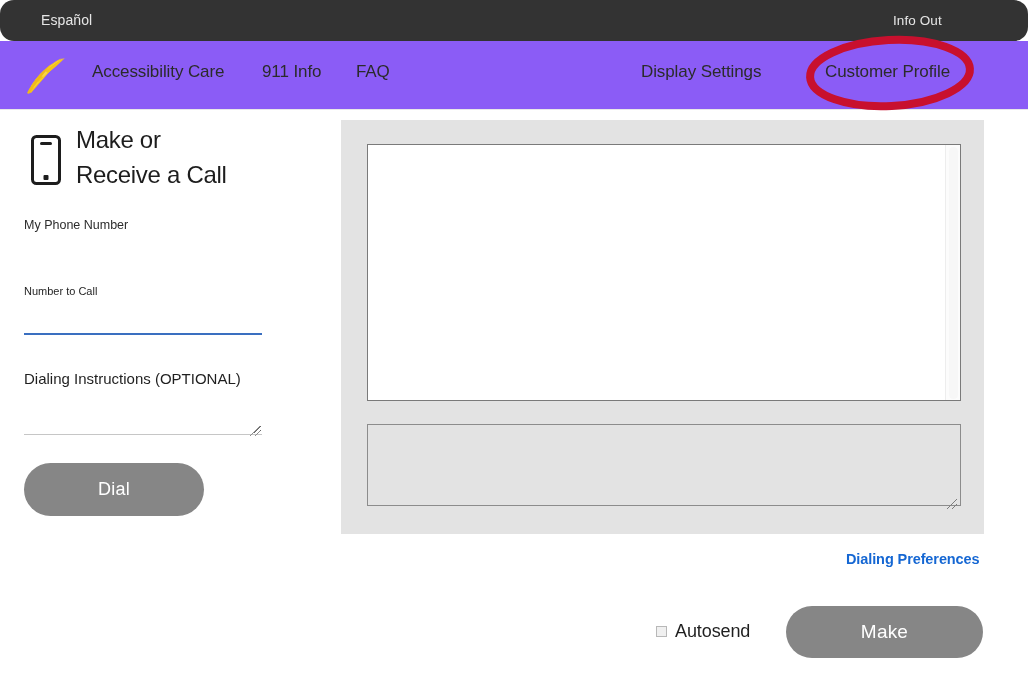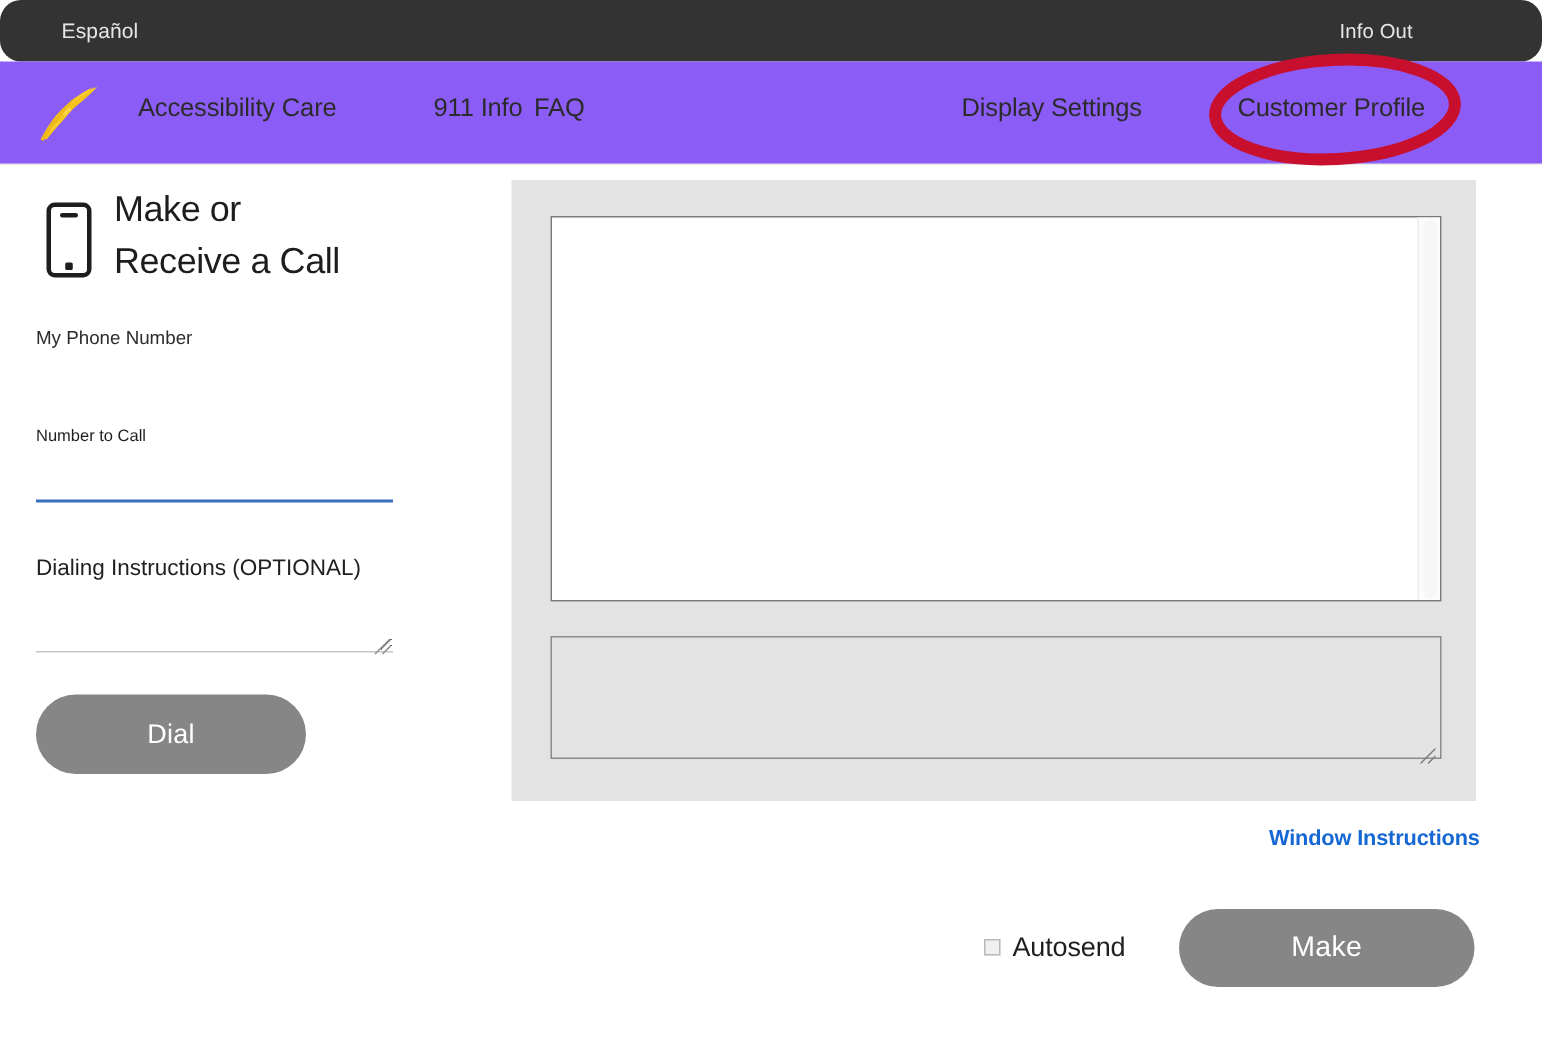--- a/index.html
+++ b/index.html
@@ -67,21 +67,21 @@
   .nav-link {
     position: absolute;
     top: 21px;
     font-size: 17px;
     color: #2b2b2b;
     letter-spacing: -.1px;
     white-space: nowrap;
     cursor: pointer;
   }
   .nav-accessibility { left: 92px; }
-  .nav-911 { left: 262px; margin-left: 27px; }
+  .nav-911 { left: 262px; }
   .nav-faq { left: 356px; }
   .nav-display { left: 641px; }
   .nav-profile { left: 825px; }
 
   
   .annotation-ellipse {
     position: absolute;
     left: 804px;
     top: 33px;
     width: 172px;
@@ -406,20 +406,20 @@
   <textarea class="compose-area" placeholder="" style=""></textarea>
 </div>
 
 <span class="resize-grip grip-compose">
   <svg width="14" height="14" viewBox="0 0 14 14" aria-hidden="true">
     <line x1="13" y1="3" x2="3" y2="13" stroke="#7d7d7d" stroke-width="1"></line>
     <line x1="13" y1="8" x2="8" y2="13" stroke="#7d7d7d" stroke-width="1"></line>
   </svg>
 </span>
 
-<a class="window-prefs" href="#">Window Instructions</a>
+<a class="window-prefs" href="#">Dialing Preferences</a>
 
 <div class="autosend-wrap">
   <span class="autosend-box"></span>
   <span class="autosend-label">Autosend</span>
 </div>
 
 <button class="pill-button btn-send">Make</button>
 
 </body></html>

